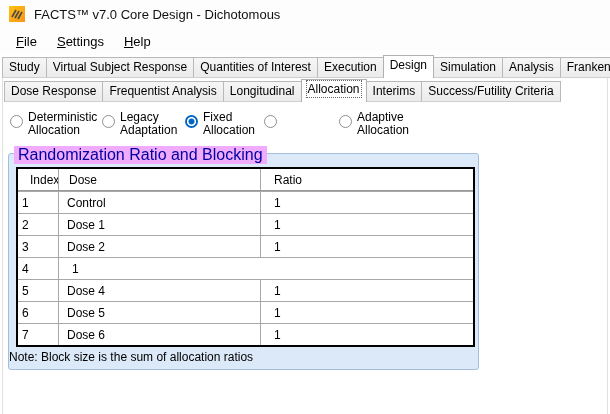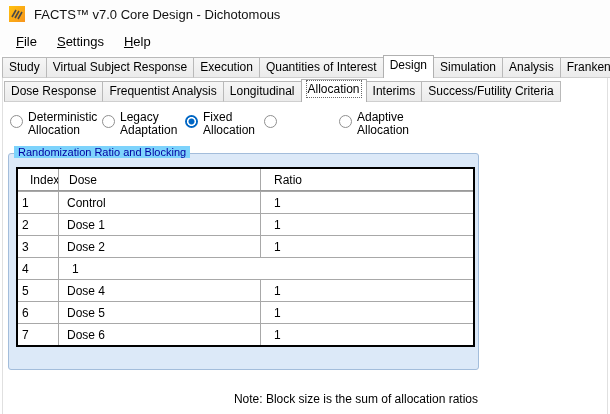--- a/index.html
+++ b/index.html
@@ -41,39 +41,39 @@
   .radio-circle { width:13px; height:13px; border-radius:50%; background:#fff;
                   border:1px solid #8f8f8f; margin-top:5px; flex:0 0 auto; }
   .radio-circle.on { border:none;
        background:radial-gradient(circle at 50% 50%, #0066c4 0 2.6px, #ffffff 3.4px 4.2px, #0066c4 4.8px 100%); }
   .radio-label { display:flex; flex-direction:column; margin-left:5px;
                  font-size:12px; line-height:13px; padding-top:1px; }
 
   
   .groupbox { position:absolute; left:8px; top:153px; width:471px; height:217px;
               background:#dce9f8; border:1px solid #a3bddb; border-radius:3px; }
-  .groupbox-title { position:absolute; left:14px; top:146px; background:#7dd3fc;
-              padding:0 4px; font-size:11px; color:#0000a0; z-index:2; }
+  .groupbox-title { position:absolute; left:14px; top:146px; background:#f0abfc;
+              padding:0 4px; font-size:16px; color:#0000a0; z-index:2; }
 
   
   .alloc-table { position:absolute; left:7px; top:13px; width:459px;
                  border:2px solid #000; background:#fff; }
   .tr { display:flex; height:22px; align-items:stretch; }
   .tr + .tr { border-top:1px solid #a8a8a8; }
   .td { display:flex; align-items:center; font-size:12px; overflow:hidden; white-space:nowrap; }
   .c0 { width:41px; flex:0 0 auto; border-right:1px solid #a8a8a8; padding-left:4px; }
   .c1 { width:202px; flex:0 0 auto; border-right:1px solid #a8a8a8; padding-left:8px; }
   .c2 { flex:1 1 auto; padding-left:13px; }
   .tr.head { border-bottom:1px solid #9a9a9a; }
   .tr.head .c0 { padding-left:12px; }
   .tr.head .c1 { padding-left:10px; }
   .tr.head .c2 { padding-left:13px; }
 
-  .note-line { position:absolute; left:0; top:196px; width:100%; text-align:right;
-               font-size:12px; color:#000;margin-top:42px; }
+  .note-line { position:absolute; left:0; top:196px; width:100%; text-align:left;
+               font-size:12px; color:#000; }
 </style>
 </head>
 <body>
 
 <div id="app">
 
   <div class="titlebar">
     <span class="app-icon">
       <svg width="16" height="16" viewBox="0 0 16 16">
         <defs>
@@ -97,22 +97,22 @@
       <div class="menu-item"><u>H</u>elp</div>
     </div>
 
   <div class="pane-line"></div>
   <div class="pane-left"></div>
   <div class="pane-right"></div>
 
   <div id="tabs-main" class="tabrow">
       <div class="tab"><span class="tab-label">Study</span></div>
       <div class="tab"><span class="tab-label">Virtual Subject Response</span></div>
+      <div class="tab"><span class="tab-label">Quantities of Interest</span></div>
       <div class="tab"><span class="tab-label">Execution</span></div>
-      <div class="tab"><span class="tab-label">Quantities of Interest</span></div>
       <div class="tab selected"><span class="tab-label">Design</span></div>
       <div class="tab"><span class="tab-label">Simulation</span></div>
       <div class="tab"><span class="tab-label">Analysis</span></div>
       <div class="tab"><span class="tab-label">FrankenFACTS</span></div>
     </div>
 
   <div id="tabs-design" class="tabrow">
       <div class="tab"><span class="tab-label">Dose Response</span></div>
       <div class="tab"><span class="tab-label">Frequentist Analysis</span></div>
       <div class="tab"><span class="tab-label">Longitudinal</span></div>

